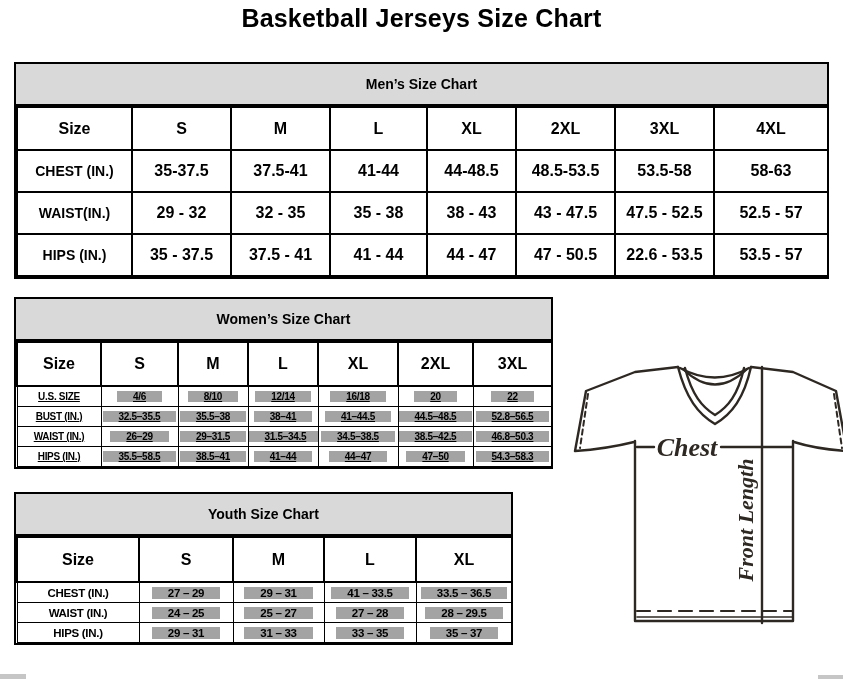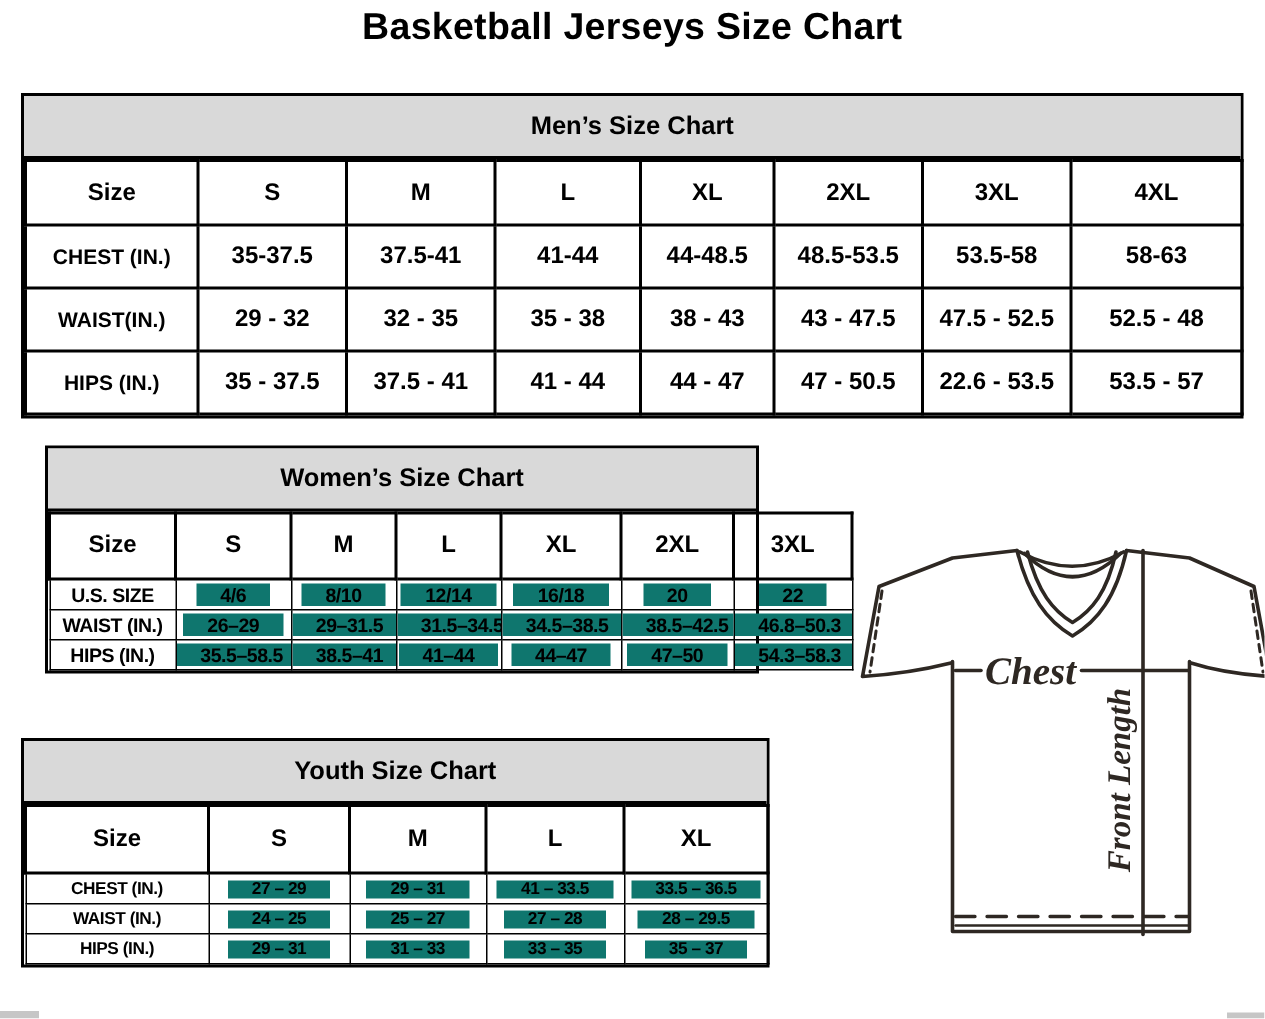--- a/index.html
+++ b/index.html
@@ -8,41 +8,41 @@
     font-family:"Liberation Sans", sans-serif;color:#000;overflow:hidden;
   }
   .page-title{
     position:absolute;left:0;top:4px;width:843px;text-align:center;
     font-size:25px;font-weight:bold;letter-spacing:0.2px;
   }
   .tablebox{position:absolute;border:2px solid #000;background:#fff;box-sizing:border-box;}
   .band{
     background:#d9d9d9;border-bottom:2px solid #000;
     display:flex;align-items:center;justify-content:center;
-    font-weight:bold;font-size:17px;
+    font-weight:bold;font-size:14px;
   }
   table{border-collapse:collapse;table-layout:fixed;width:100%;}
   th,td{
     border:2px solid #000;text-align:center;vertical-align:middle;
     font-weight:bold;padding:0;overflow:hidden;white-space:nowrap;
   }
   
   .men .band{height:40px;}
   .men thead th{height:41px;font-size:16px;}
   .men tbody th,.men tbody td{height:40px;font-size:16px;}
   .men tbody th{font-size:14px;}
   
   .women .band{height:40px;}
   .women thead th{height:42px;font-size:16px;}
-  .women tbody th,.women tbody td{height:19px;font-size:13px;letter-spacing:-0.3px;border-width:1.5px;}
+  .women tbody th,.women tbody td{height:19px;font-size:10px;letter-spacing:-0.3px;border-width:1.5px;text-decoration:underline;}
   
   .youth .band{height:40px;}
   .youth thead th{height:43px;font-size:16px;}
   .youth tbody th,.youth tbody td{height:19px;font-size:11.5px;letter-spacing:-0.3px;border-width:1.5px;}
-  .hl{background:#0f766e;padding:0 16px;}
+  .hl{background:#a3a3a3;padding:0 16px;}
   
   .jersey{position:absolute;left:568px;top:354px;width:292px;height:276px;}
   .frag{position:absolute;background:#c6c6c6;}
 </style>
 </head>
 <body>
 
 <div class="page-title">Basketball Jerseys Size Chart</div>
 
 <div class="tablebox men" style="left:14px;top:62px;width:815px;">
@@ -82,37 +82,37 @@
           <td>58-63</td>
         </tr>
         <tr>
           <th>WAIST(IN.)</th>
           <td>29 - 32</td>
           <td>32 - 35</td>
           <td>35 - 38</td>
           <td>38 - 43</td>
           <td>43 - 47.5</td>
           <td>47.5 - 52.5</td>
-          <td>52.5 - 48</td>
+          <td>52.5 - 57</td>
         </tr>
         <tr>
           <th>HIPS (IN.)</th>
           <td>35 - 37.5</td>
           <td>37.5 - 41</td>
           <td>41 - 44</td>
           <td>44 - 47</td>
           <td>47 - 50.5</td>
           <td>22.6 - 53.5</td>
           <td>53.5 - 57</td>
         </tr>
       </tbody>
     </table>
 </div>
 
-<div class="tablebox women" style="left:14px;top:297px;width:476px;margin-left:16px;">
+<div class="tablebox women" style="left:14px;top:297px;width:539px;">
   <div class="band">Women’s Size Chart</div>
   <table>
     <colgroup>
       <col style="width:84px">
         <col style="width:77px">
         <col style="width:70px">
         <col style="width:70px">
       <col style="width:80px">
         <col style="width:75px">
         <col style="width:79px">
@@ -132,20 +132,29 @@
         <tr>
           <th>U.S. SIZE</th>
           <td><span class="hl">4/6</span></td>
           <td><span class="hl">8/10</span></td>
           <td><span class="hl">12/14</span></td>
           <td><span class="hl">16/18</span></td>
           <td><span class="hl">20</span></td>
           <td><span class="hl">22</span></td>
         </tr>
         <tr>
+          <th>BUST (IN.)</th>
+          <td><span class="hl">32.5–35.5</span></td>
+          <td><span class="hl">35.5–38</span></td>
+          <td><span class="hl">38–41</span></td>
+          <td><span class="hl">41–44.5</span></td>
+          <td><span class="hl">44.5–48.5</span></td>
+          <td><span class="hl">52.8–56.5</span></td>
+        </tr>
+        <tr>
           <th>WAIST (IN.)</th>
           <td><span class="hl">26–29</span></td>
           <td><span class="hl">29–31.5</span></td>
           <td><span class="hl">31.5–34.5</span></td>
           <td><span class="hl">34.5–38.5</span></td>
           <td><span class="hl">38.5–42.5</span></td>
           <td><span class="hl">46.8–50.3</span></td>
         </tr>
         <tr>
           <th>HIPS (IN.)</th>

